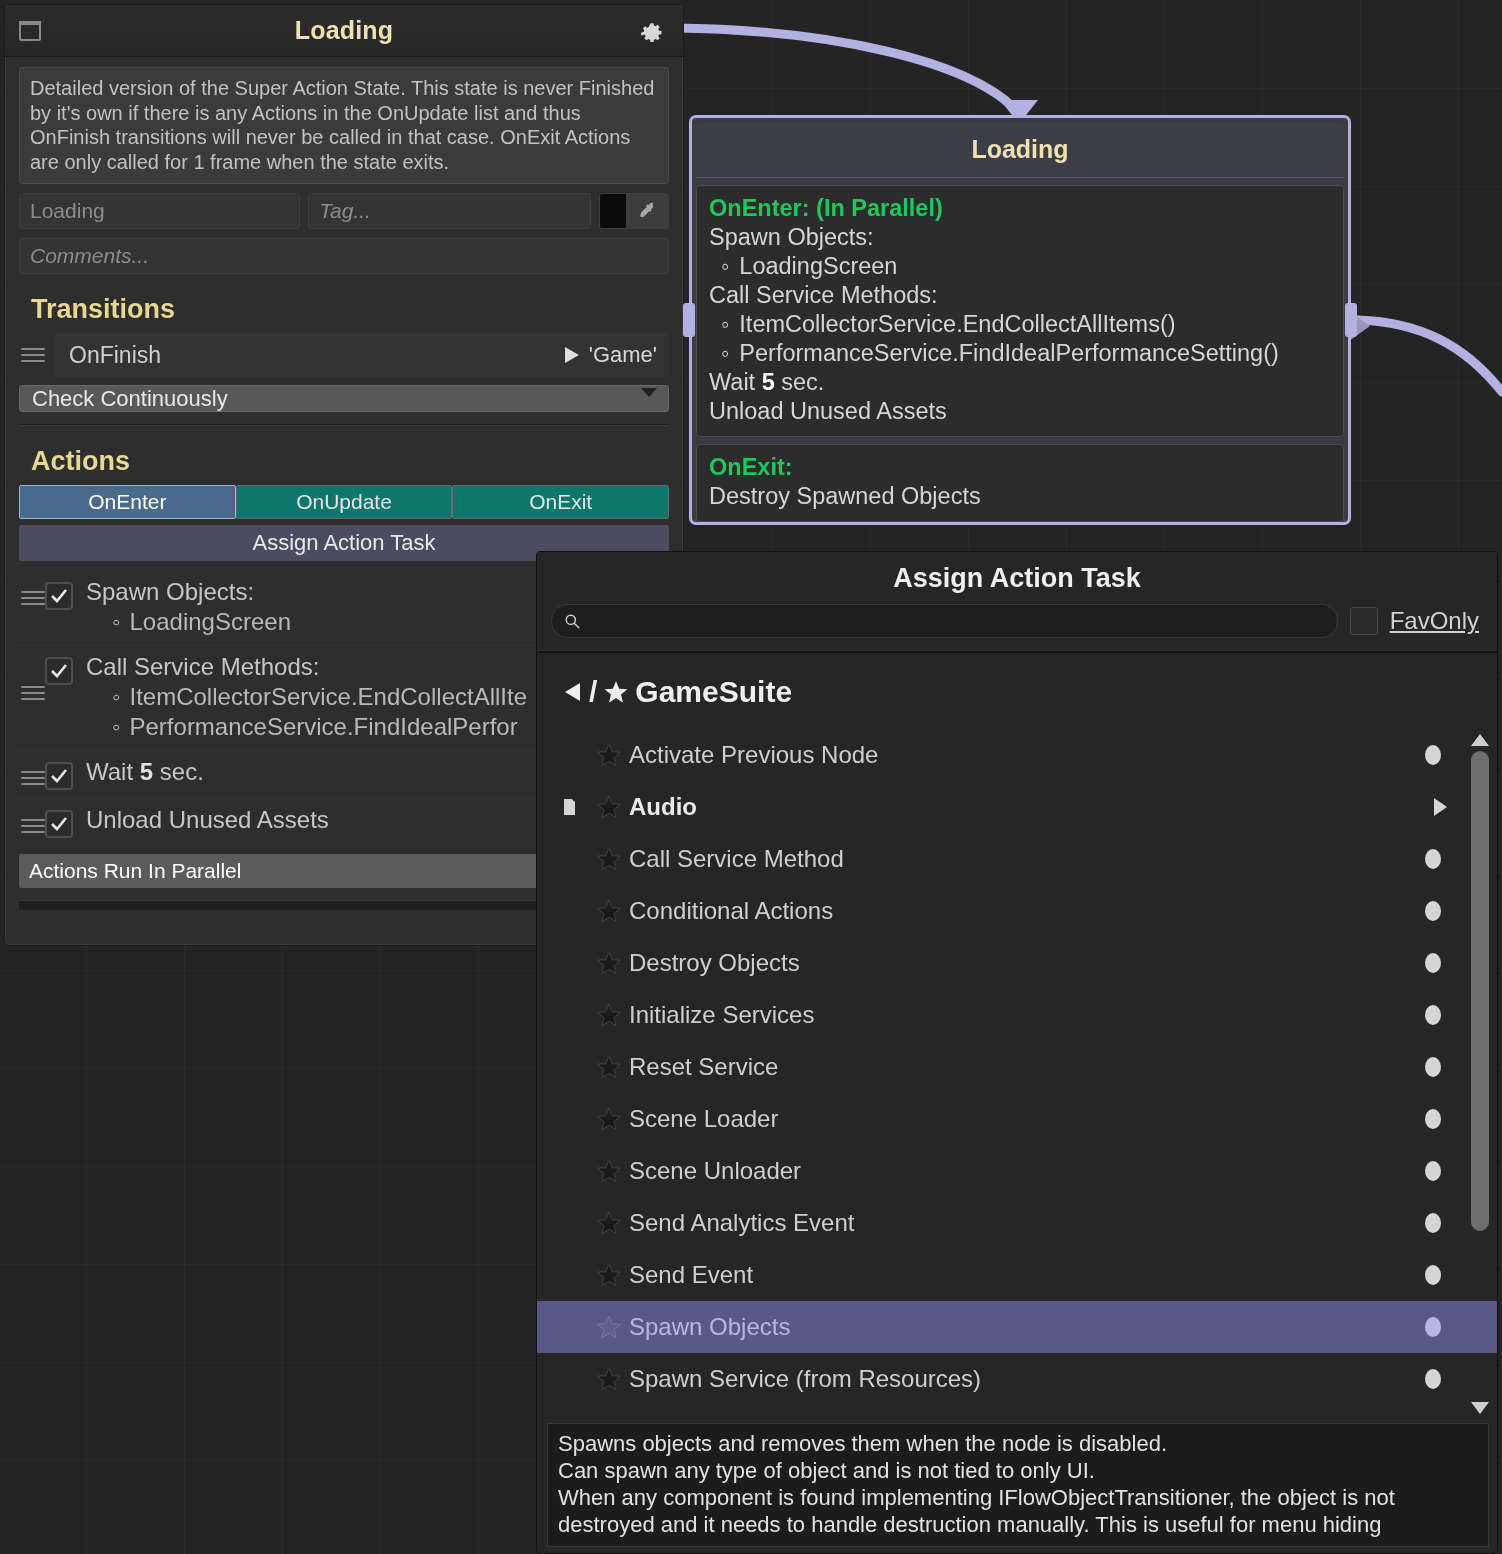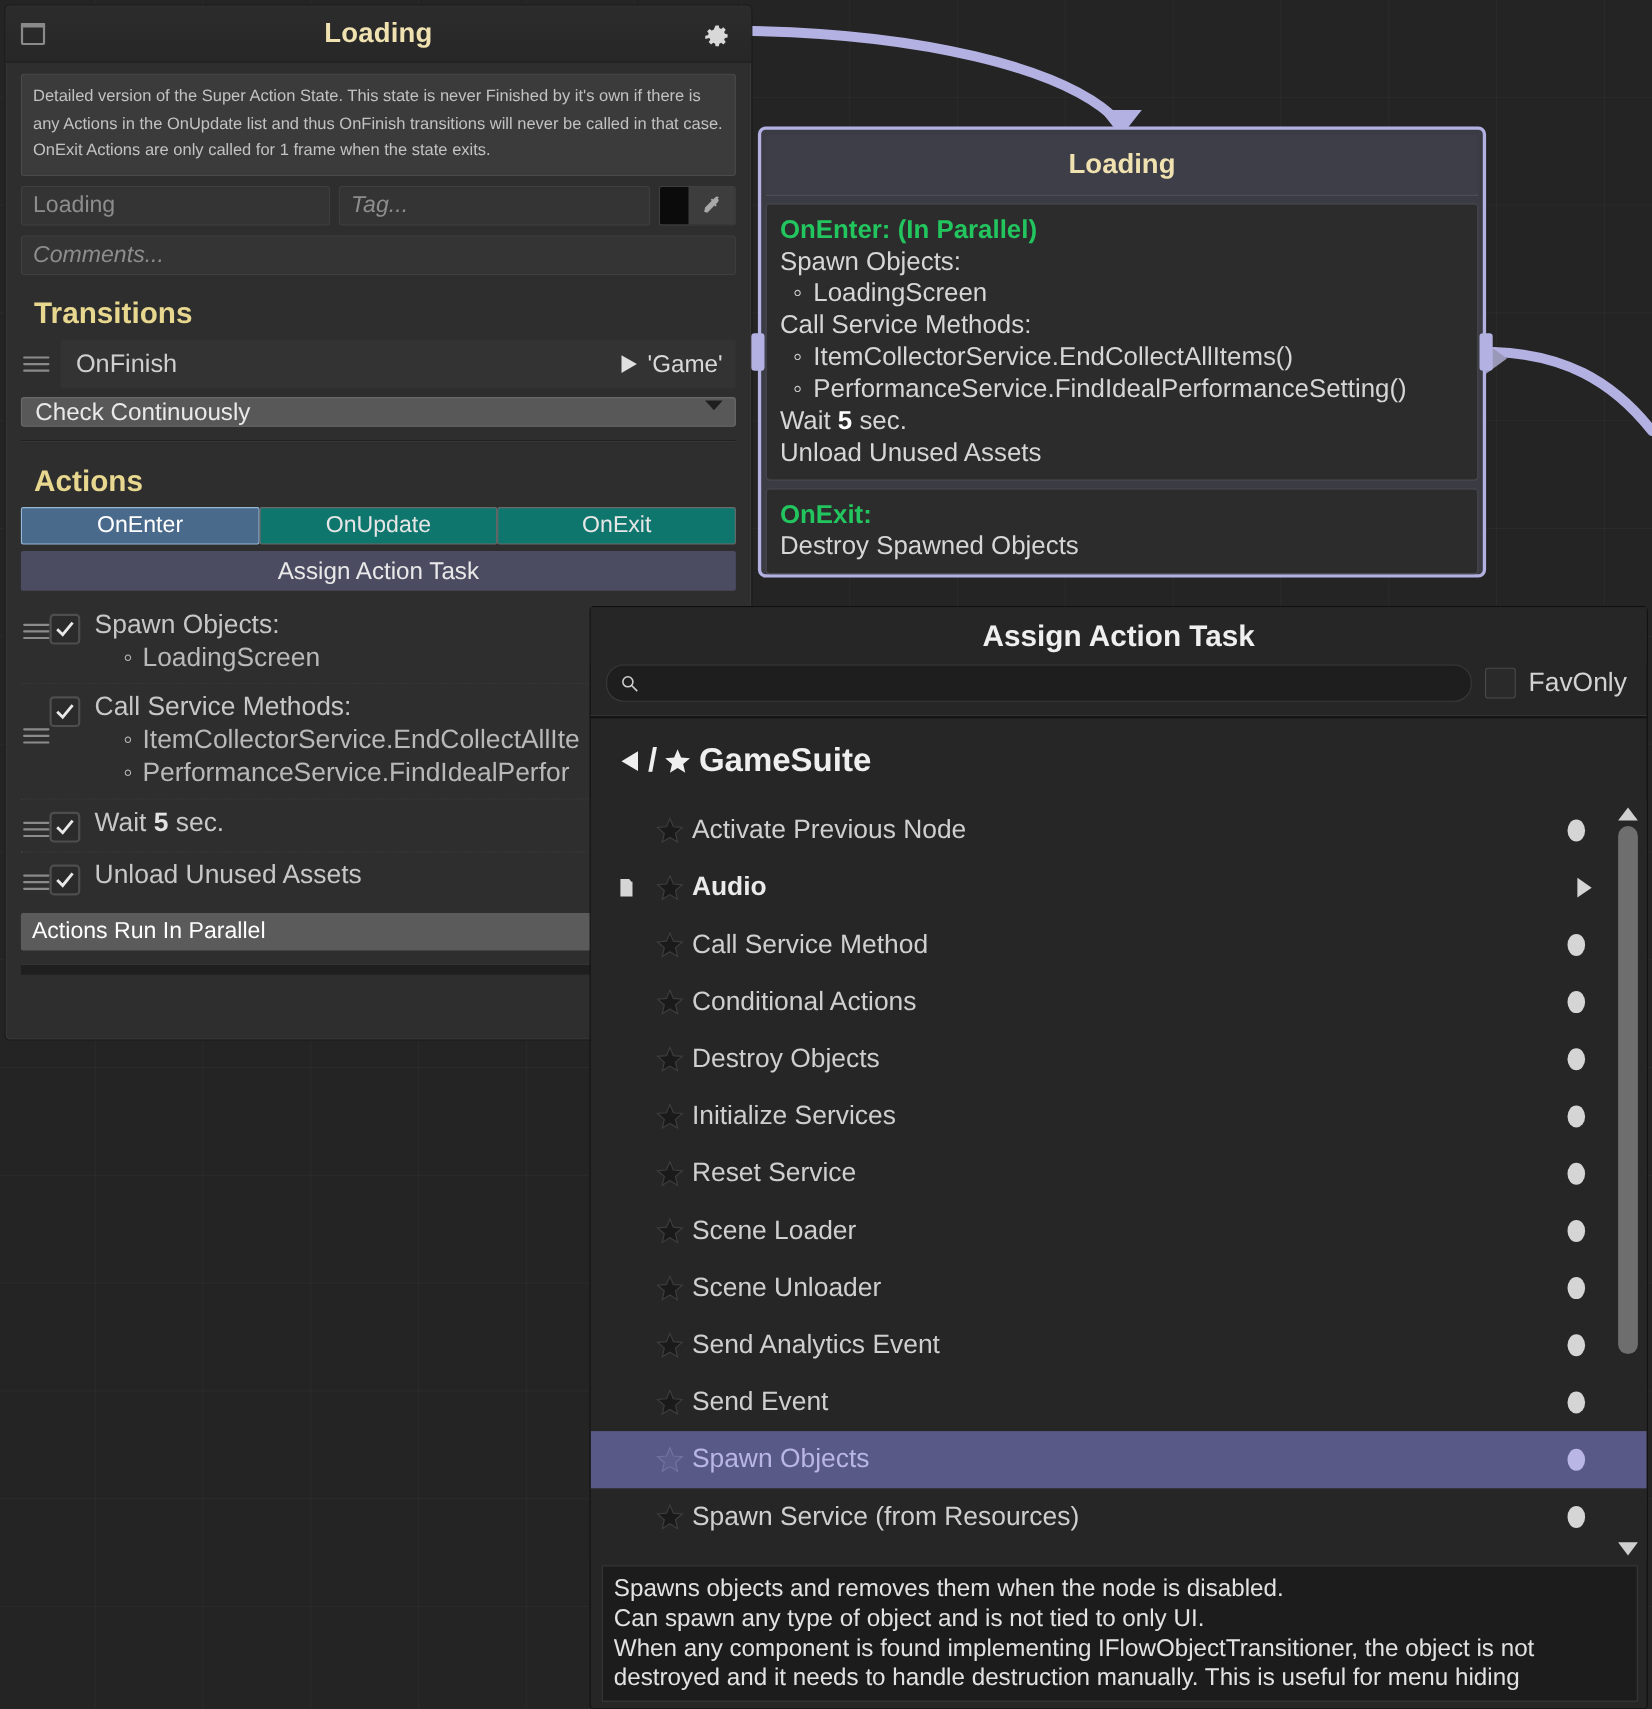--- a/index.html
+++ b/index.html
@@ -48,21 +48,21 @@
     width:22px;height:20px;border:2px solid #8a8a8a;border-radius:2px;
     position:relative; z-index:2;
   }
   .winicon:before{content:"";position:absolute;left:-2px;right:-2px;top:-2px;height:4px;background:#8a8a8a;}
   #gear{ position:absolute; right:18px; top:16px; z-index:2; }
 
   #insp-body{ padding:10px 14px 0 14px; }
 
   .descbox{
     background:#3b3b3b; border:1px solid #4a4a4a; border-radius:3px;
-    padding:8px 10px 9px 10px; font-size:15px; line-height:24.5px; color:#c2c2c2;
+    padding:8px 10px 9px 10px; font-size:20px; line-height:24.5px; color:#c2c2c2;
   }
 
   .row{ display:flex; gap:8px; margin-top:9px; }
   .txtfield{
     background:#343434; border:1px solid #3f3f3f; border-radius:3px;
     height:36px; display:flex; align-items:center; padding:0 10px;
     font-size:21px; color:#8d8d8d;
   }
   .txtfield.italic{ font-style:italic; }
   #namefield{ width:290px; }
@@ -161,21 +161,21 @@
     height:52px; display:flex; align-items:center; justify-content:center;
     font-size:27px; font-weight:bold; color:#efefef; background:#262626;
   }
   #pop-search-row{ display:flex; align-items:center; gap:12px; padding:0 14px 12px 14px; }
   #searchbox{
     flex:1; height:34px; background:#1e1e1e; border:1px solid #3a3a3a; border-radius:16px;
     display:flex; align-items:center; padding:0 12px; gap:8px;
     font-size:19px; color:#7a7a7a;
   }
   #favchk{ width:28px;height:28px;background:#2a2a2a;border:1px solid #4a4a4a;border-radius:3px; flex:none;}
-  #favlabel{ font-size:24px; color:#d2d2d2; padding-right:4px;}
+  #favlabel{ font-size:24px; color:#d2d2d2; padding-right:4px;text-decoration:underline;}
   #pop-div{ height:3px; background:#131313; border-top:1px solid #343434; }
 
   #breadcrumb{
     display:flex; align-items:center; gap:6px;
     padding:22px 0 20px 26px; font-size:30px; font-weight:bold; color:#efefef;
   }
   #pop-listwrap{ flex:1; display:flex; position:relative; overflow:hidden; background:#262626;}
   #pop-list{ flex:1; }
   .li{
     height:52px; display:flex; align-items:center; padding:0 0 0 26px; position:relative;

